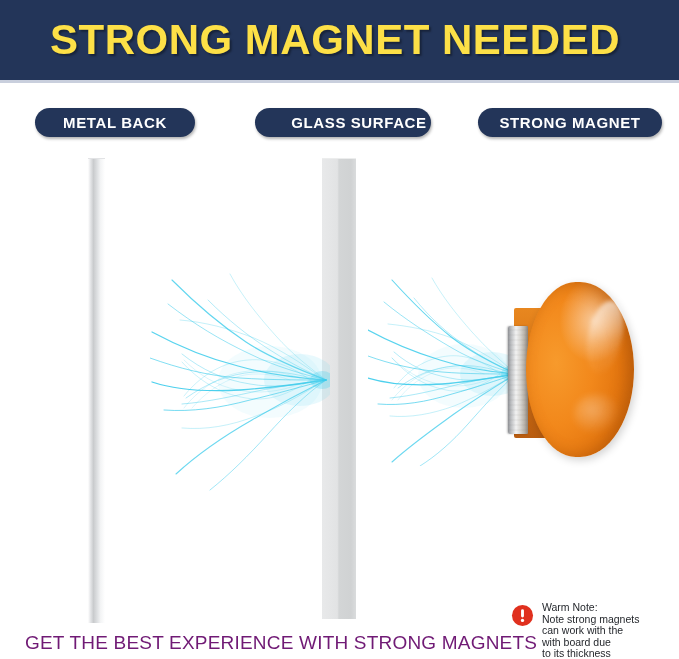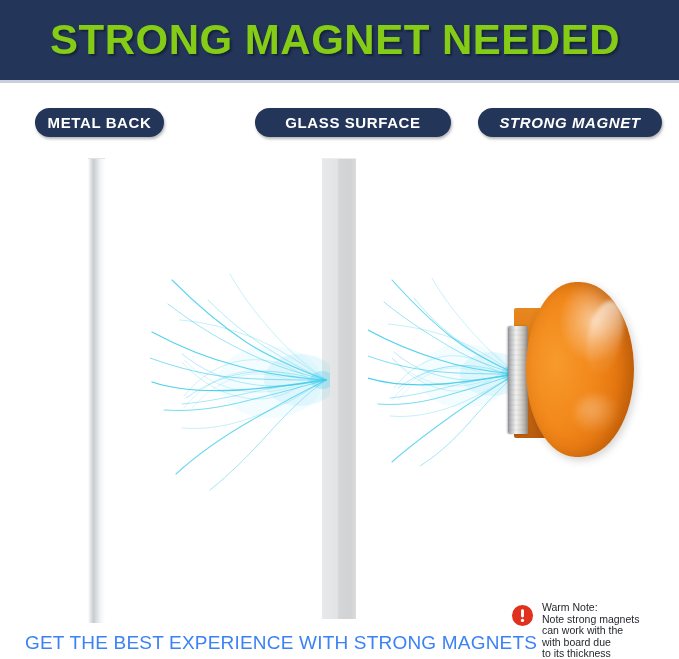--- a/index.html
+++ b/index.html
@@ -24,21 +24,21 @@
     left: 0;
     top: 0;
     width: 679px;
     height: 80px;
     background: #233559;
     display: flex;
     align-items: center;
   }
   #header-title {
     margin-left: 50px;
-    color: #84cc16;
+    color: #fde047;
     font-size: 42px;
     font-weight: bold;
     letter-spacing: 0.5px;
     line-height: 1;
     text-shadow: 2px 2px 2px rgba(0,0,0,0.35);
     white-space: nowrap;
   }
   #header-underline {
     position: absolute;
     left: 0;
@@ -57,23 +57,23 @@
     color: #ffffff;
     font-size: 15px;
     font-weight: bold;
     letter-spacing: 0.6px;
     display: flex;
     align-items: center;
     justify-content: center;
     box-shadow: 1px 2px 3px rgba(0,0,0,0.3);
     white-space: nowrap;
   }
-  #pill-metal-back { left: 35px;  top: 108px; width: 129px; }
-  #pill-glass-surface { left: 255px; top: 108px; width: 196px; }
-  #pill-strong-magnet { left: 478px; top: 108px; width: 184px; font-style: italic; }
+  #pill-metal-back { left: 35px;  top: 108px; width: 160px; }
+  #pill-glass-surface { left: 255px; top: 108px; width: 144px; padding-left: 32px; }
+  #pill-strong-magnet { left: 478px; top: 108px; width: 184px; }
 
   
   #metal-bar {
     position: absolute;
     left: 88px;
     top: 158px;
     width: 17px;
     height: 464px;
     background: linear-gradient(to right,
         #ffffff 0%, #e9eaec 12%, #c9cbcd 32%,
@@ -181,21 +181,21 @@
     background: radial-gradient(ellipse at 40% 40%,
         rgba(255,255,255,0.30) 0%, rgba(255,255,255,0) 70%);
     filter: blur(3px);
   }
 
   
   #bottom-caption {
     position: absolute;
     left: 25px;
     top: 632px;
-    color: #3b82f6;
+    color: #701a75;
     font-size: 19px;
     letter-spacing: 0.2px;
     white-space: nowrap;
   }
 
   
   #warn-note {
     position: absolute;
     left: 511px;
     top: 602px;

